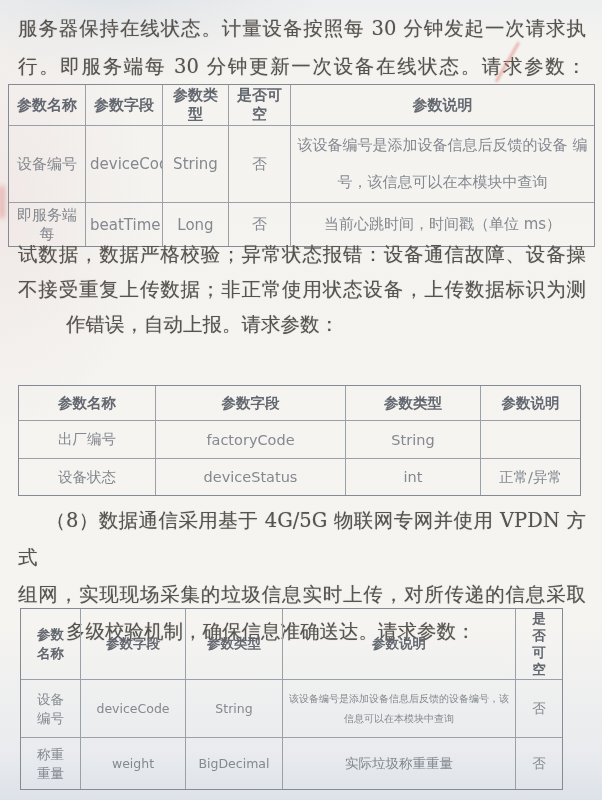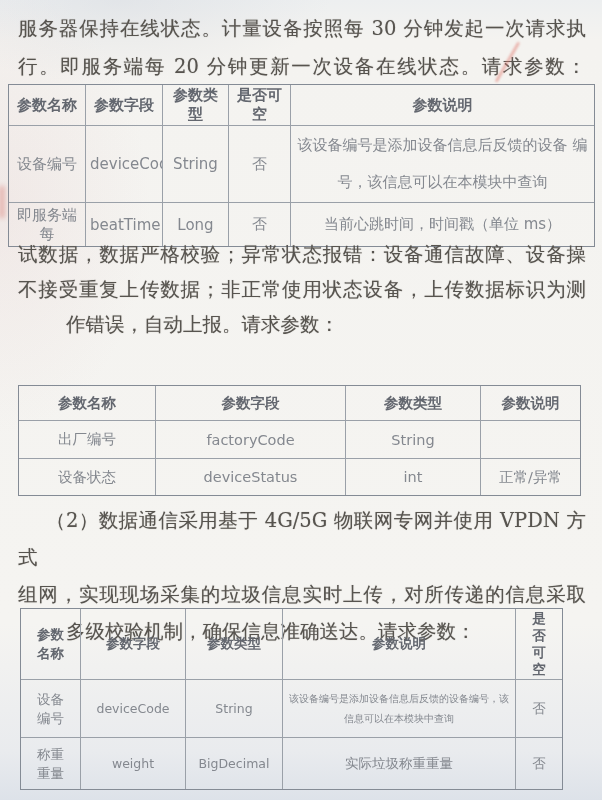--- a/index.html
+++ b/index.html
@@ -65,21 +65,21 @@
     background:#d97a72;opacity:.45;filter:blur(2.5px);pointer-events:none;
   }
 </style>
 </head>
 <body>
 
 <div class="page">
 
   <div class="para p1">
     <div class="line full">服务器保持在线状态。计量设备按照每 30 分钟发起一次请求执</div>
-    <div class="line full">行。即服务端每 20 分钟更新一次设备在线状态。请求参数：</div>
+    <div class="line full">行。即服务端每 30 分钟更新一次设备在线状态。请求参数：</div>
   </div>
 
   <table class="t t1">
     <colgroup>
       <col style="width:77px">
         <col style="width:77px">
         <col style="width:66px">
         <col style="width:62px">
         <col style="width:304px">
     </colgroup>
@@ -137,21 +137,21 @@
     <tr class="r2">
       <td>设备状态</td>
       <td>deviceStatus</td>
       <td>int</td>
       <td>正常/异常</td>
     </tr>
   </tbody>
     </table>
 
   <div class="para p3">
-    <div class="line full ind1">（2）数据通信采用基于 4G/5G 物联网专网并使用 VPDN 方式</div>
+    <div class="line full ind1">（8）数据通信采用基于 4G/5G 物联网专网并使用 VPDN 方式</div>
     <div class="line full">组网，实现现场采集的垃圾信息实时上传，对所传递的信息采取</div>
     <div class="line last">多级校验机制，确保信息准确送达。请求参数：</div>
   </div>
 
   <table class="t t3">
     <colgroup>
       <col style="width:60px">
         <col style="width:105px">
         <col style="width:97px">
         <col style="width:233px">

